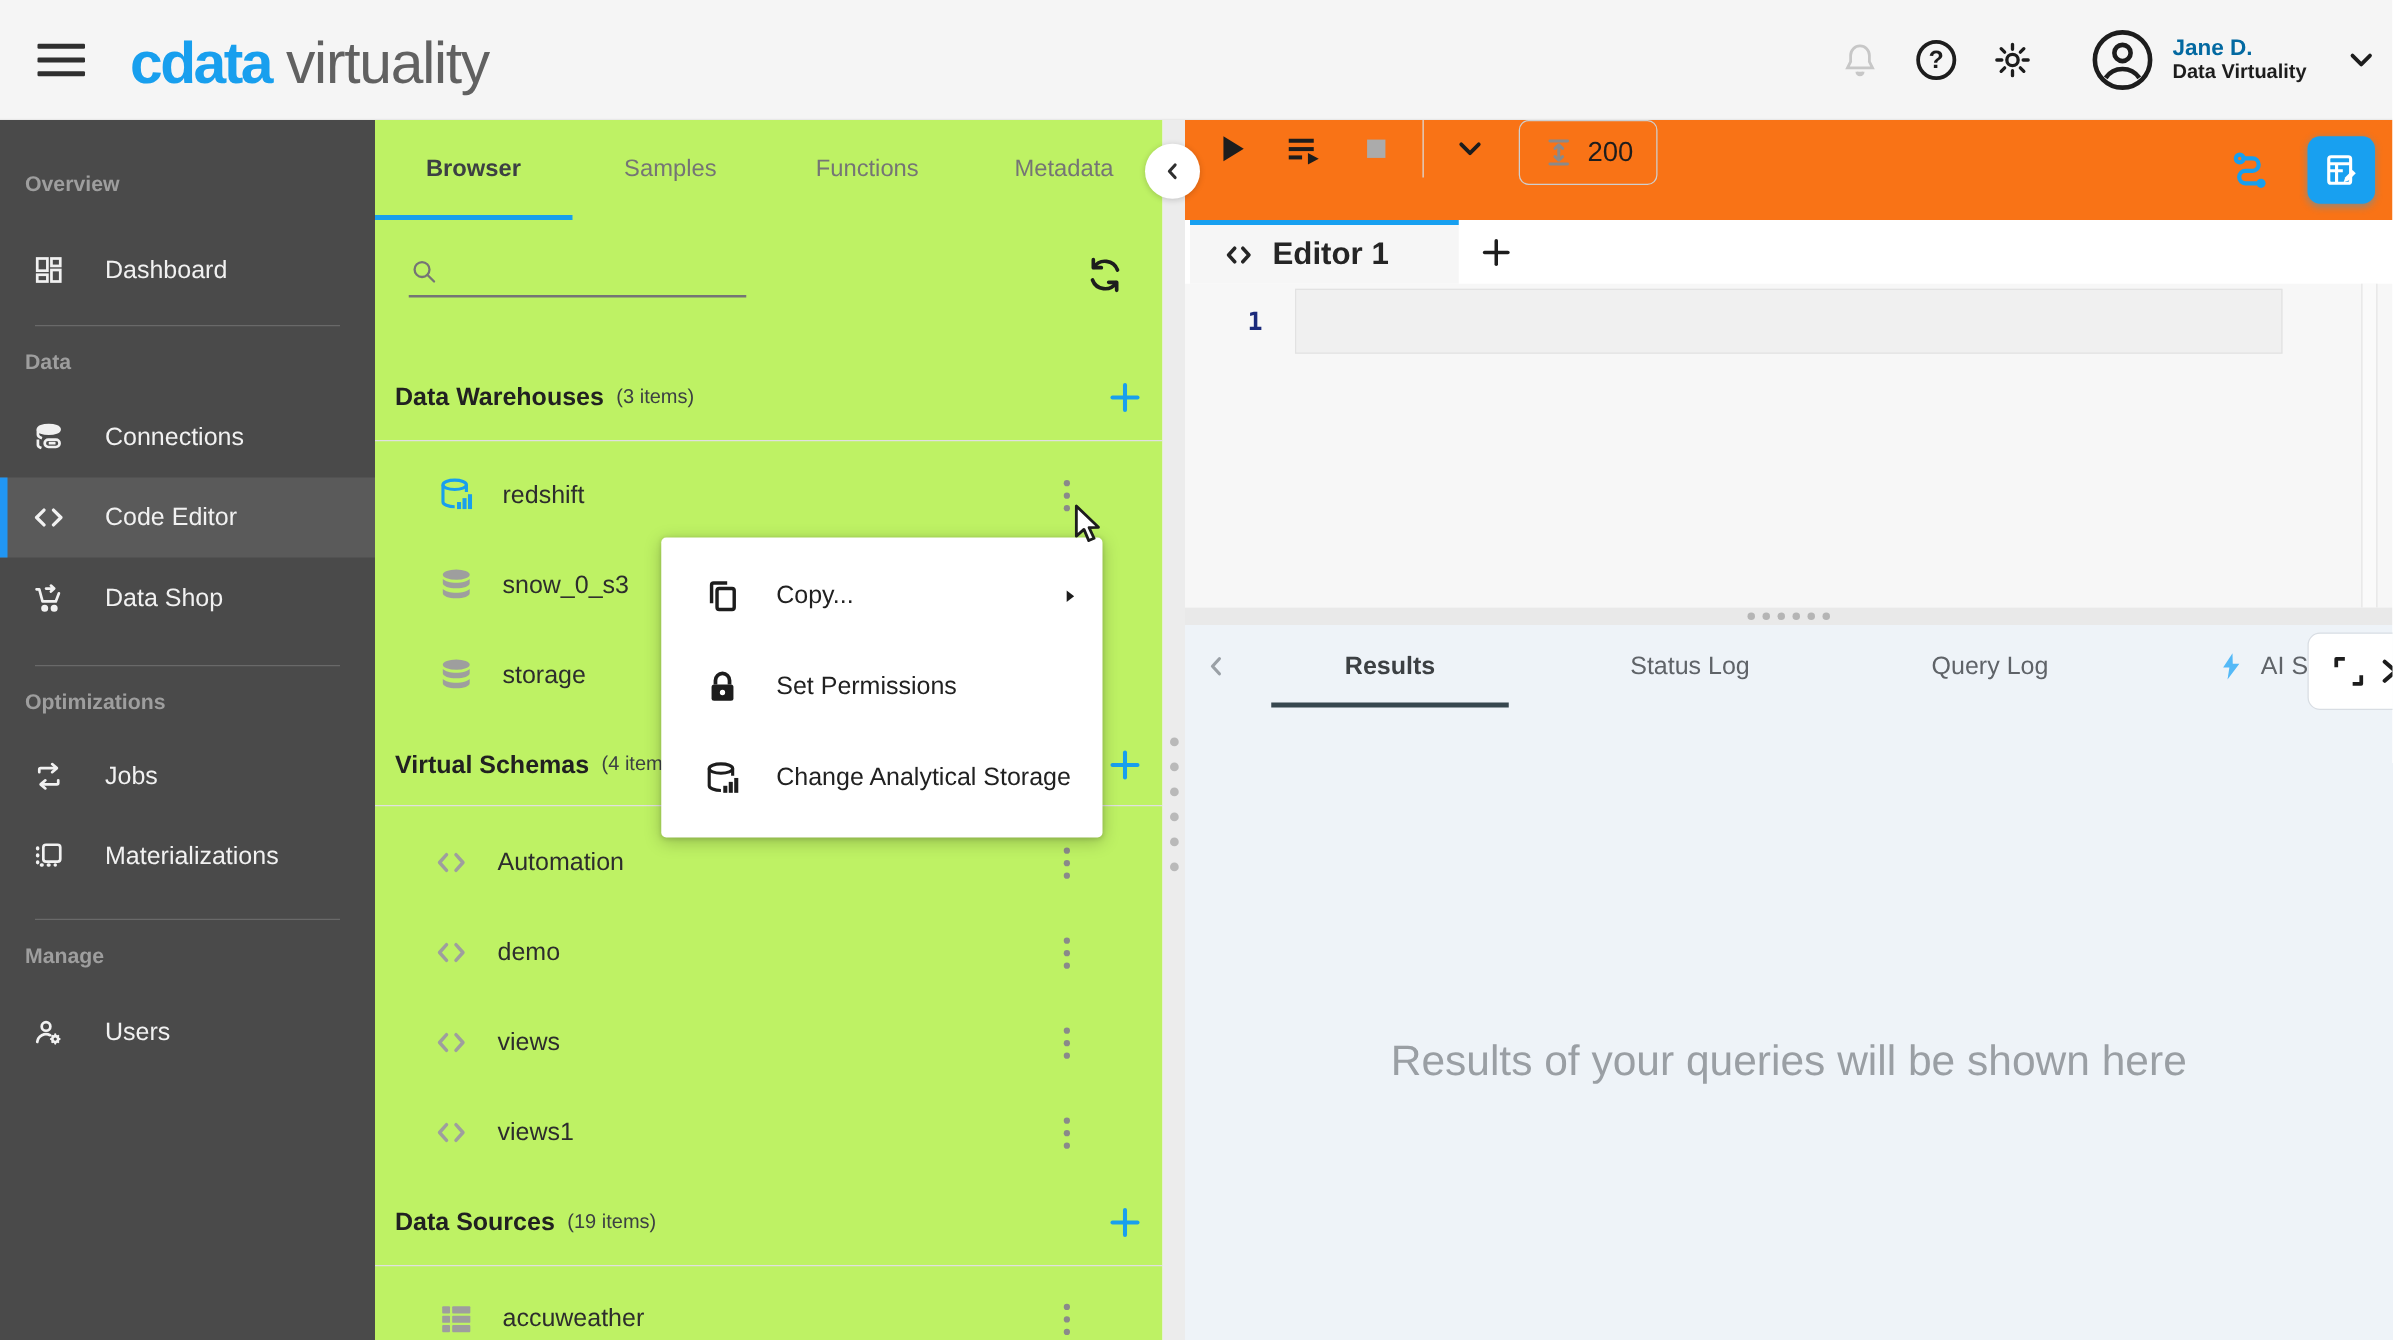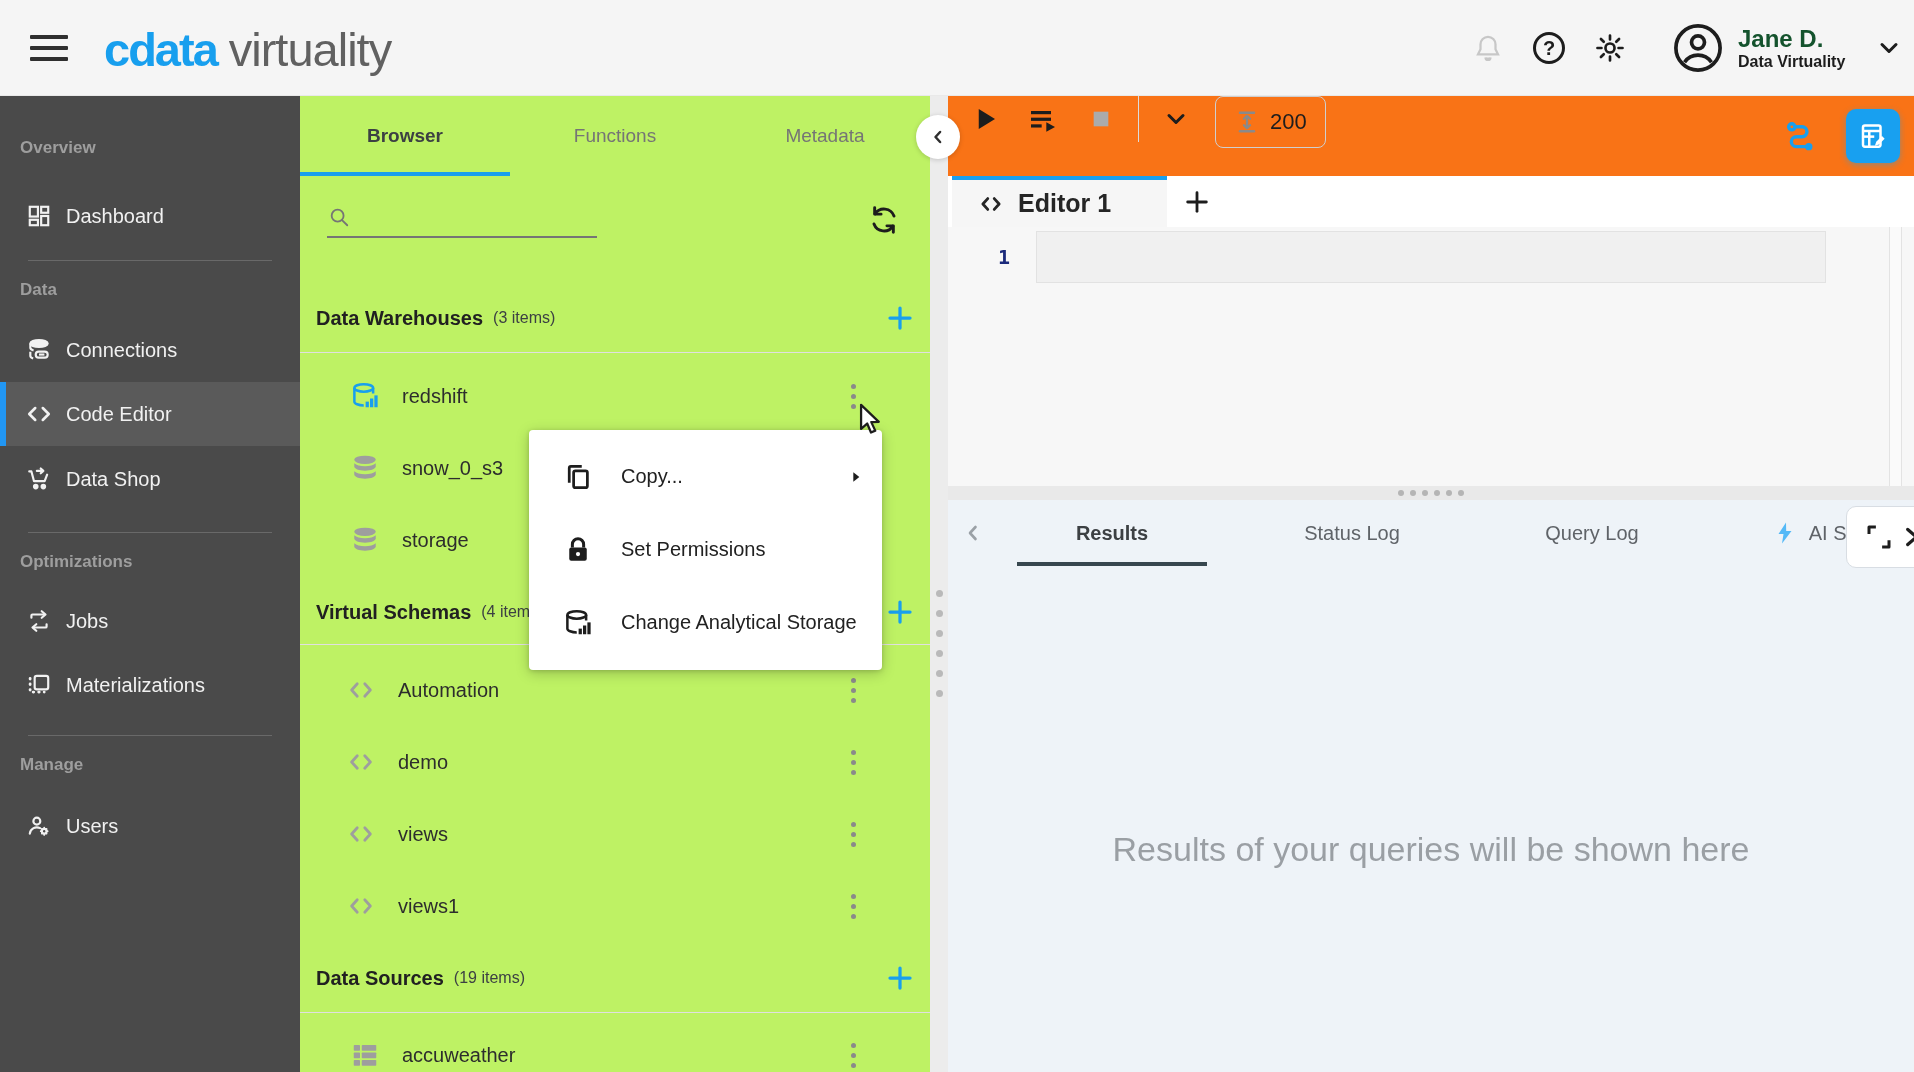--- a/index.html
+++ b/index.html
@@ -14,28 +14,28 @@
   #hamburger { left:30px; top:30px; width:38px; height:36px; display:flex;
     flex-direction:column; justify-content:space-between; padding:5px 0; cursor:pointer; }
   #hamburger i { display:block; height:4px; background:#2f2f2f; border-radius:1px; }
   #logo { left:104px; top:22px; display:flex; align-items:baseline; gap:12px; }
   #logo .primary { font-size:47px; font-weight:700; letter-spacing:-2px; color:#189fee; }
   #logo .secondary { font-size:47px; font-weight:400; letter-spacing:-1px; color:#616161; }
   .hdr-ico { top:31px; width:34px; height:34px; display:flex; align-items:center; justify-content:center; cursor:pointer; }
   #help-icon { border:3px solid #1d1d1d; border-radius:50%; width:32px; height:32px; }
   #help-icon::after { content:"?"; font-size:20px; font-weight:700; color:#1d1d1d; }
   #user-chip { left:1672px; top:18px; height:60px; display:flex; align-items:center; gap:14px; cursor:pointer; }
-  #user-name { font-size:24px; font-weight:700; color:#14532d; line-height:1.15; }
+  #user-name { font-size:18px; font-weight:700; color:#0369a1; line-height:1.15; }
   #user-org { font-size:16px; font-weight:700; color:#1d1d1d; line-height:1.15; }
 
   
   #sidebar { left:0; top:96px; width:300px; height:976px; background:#4a4a4a; }
   .sb-label { position:absolute; left:20px; font-size:17px; font-weight:700; color:#9e9e9e; }
   .sb-item { position:absolute; left:0; width:300px; height:64px; display:flex; align-items:center;
-    gap:14px; padding-left:26px; color:#f1f1f1; cursor:pointer; }
+    gap:32px; padding-left:26px; color:#f1f1f1; cursor:pointer; }
   .sb-item .lbl { font-size:20px; }
   .sb-item.active { background:#5a5a5a; border-left:6px solid #2196f3; padding-left:20px; }
   .sb-div { position:absolute; left:28px; width:244px; height:1px; background:#696969; }
   .sb-ico { width:26px; height:26px; flex:0 0 26px; }
 
   
   #browser { left:300px; top:96px; width:630px; height:976px; background:#bef264; overflow:hidden; }
   #browser-tabs { position:absolute; left:0; top:0; width:630px; height:80px; display:flex; }
   .btab { flex:1; display:flex; align-items:center; justify-content:center; font-size:19px;
     color:#757575; cursor:pointer; position:relative; }
@@ -243,20 +243,21 @@
         <circle cx="16.8" cy="16.8" r="2.2"></circle>
         <path d="M16.8 13.4v1M16.8 19.2v1M13.6 16.8h1M19 16.8h1M14.6 14.6l.7.7M18.3 18.3l.7.7M19 14.6l-.7.7M15.3 18.3l-.7.7" stroke-width="1.6"></path>
       </svg>
       <span class="lbl">Users</span>
     </div>
   </div>
 
   <div id="browser" class="abs">
     <div id="browser-tabs">
       <div class="btab active">Browser</div>
+      <div class="btab">Samples</div>
       <div class="btab">Functions</div>
       <div class="btab">Metadata</div>
     </div>
 
     <div id="search-row">
       <svg id="search-icon" width="22" height="22" viewBox="0 0 24 24" fill="none" stroke="#757575" stroke-width="2">
         <circle cx="10.5" cy="10.5" r="6.5"></circle>
           <line x1="15.3" y1="15.3" x2="21" y2="21" stroke-linecap="round"></line>
       </svg>
       <input id="search-input" type="text" value="" style="">

